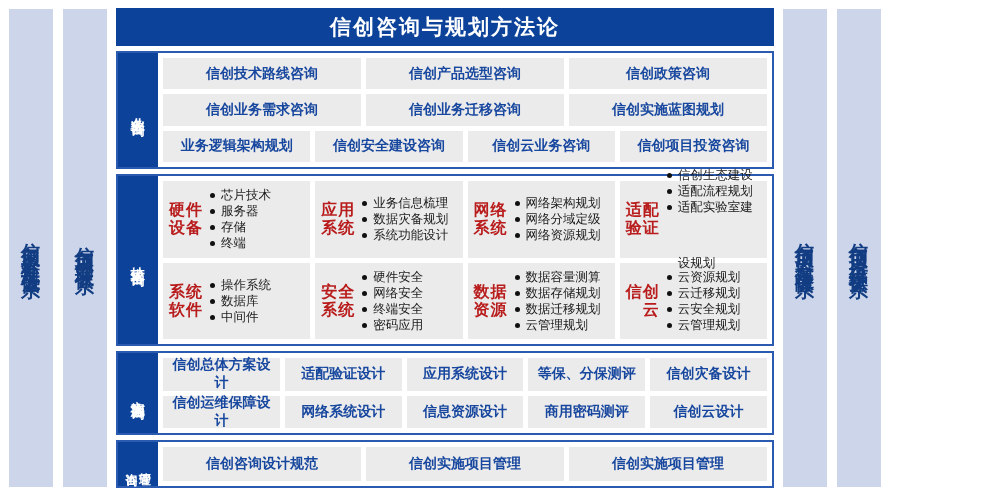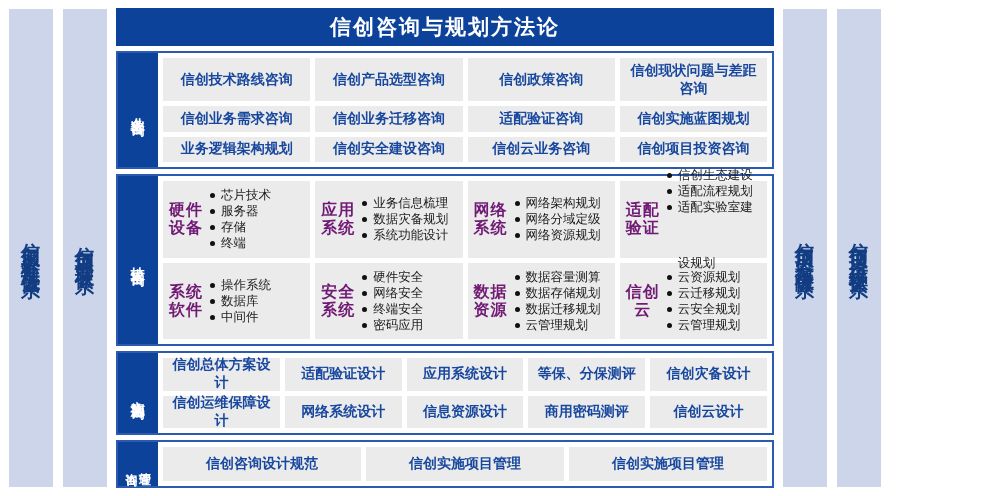--- a/index.html
+++ b/index.html
@@ -134,26 +134,26 @@
     flex: 1 1 0;
     background: #ebebeb;
     display: flex;
     align-items: center;
     gap: 6px;
     padding: 4px 6px;
     min-width: 0;
   }
   .tech-title {
     flex: 0 0 auto;
-    color: #701a75;
+    color: #b91c1c;
     font-size: 16px;
     font-weight: 700;
     line-height: 1.12;
     letter-spacing: 1px;
-    text-align: center;
+    text-align: right;
     white-space: pre-line;
   }
   .tech-list {
     flex: 1 1 auto;
     list-style: none;
     min-width: 0;
   }
   .tech-list li {
     font-size: 12.5px;
     color: #1a1a1a;
@@ -192,26 +192,24 @@
 
     <div class="band" style="flex:0 0 118px;">
       <div class="band-label">
         <span class="vtext">业务咨询</span>
       </div>
       <div class="band-body">
         <div class="chip-row">
           <div class="chip">信创技术路线咨询</div>
           <div class="chip">信创产品选型咨询</div>
           <div class="chip">信创政策咨询</div>
-          <div class="chip">信创现状问题与差距咨询</div>
         </div>
         <div class="chip-row">
           <div class="chip">信创业务需求咨询</div>
           <div class="chip">信创业务迁移咨询</div>
-          <div class="chip">适配验证咨询</div>
           <div class="chip">信创实施蓝图规划</div>
         </div>
         <div class="chip-row">
           <div class="chip">业务逻辑架构规划</div>
           <div class="chip">信创安全建设咨询</div>
           <div class="chip">信创云业务咨询</div>
           <div class="chip">信创项目投资咨询</div>
         </div>
       </div>
     </div>

